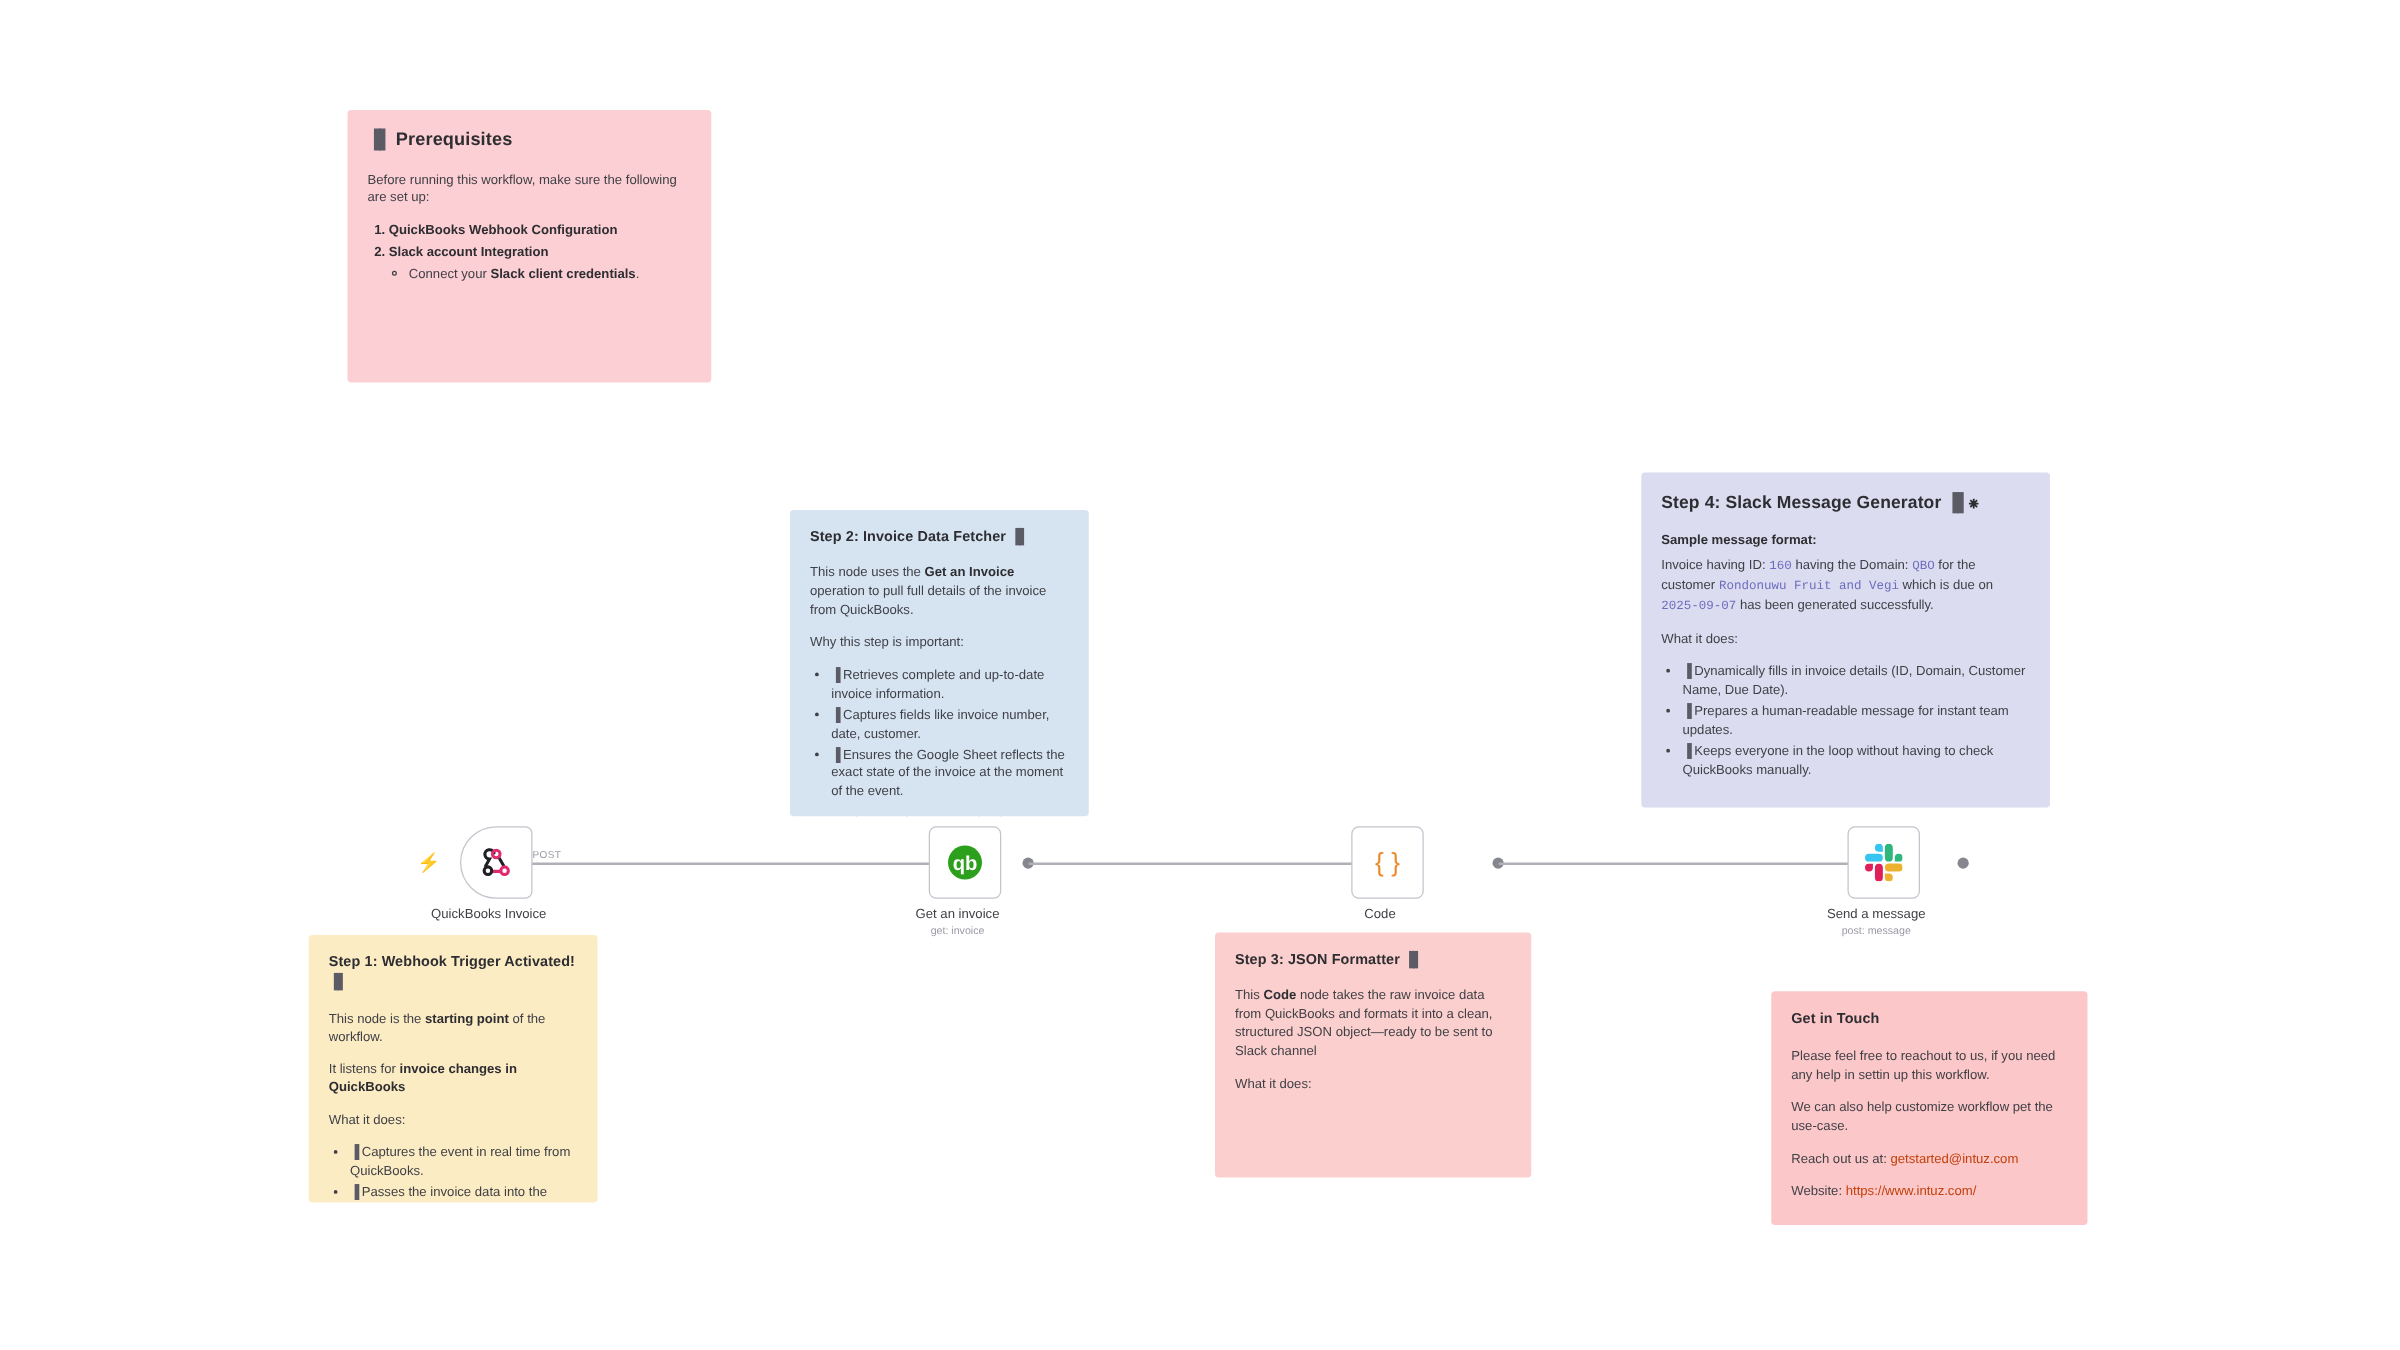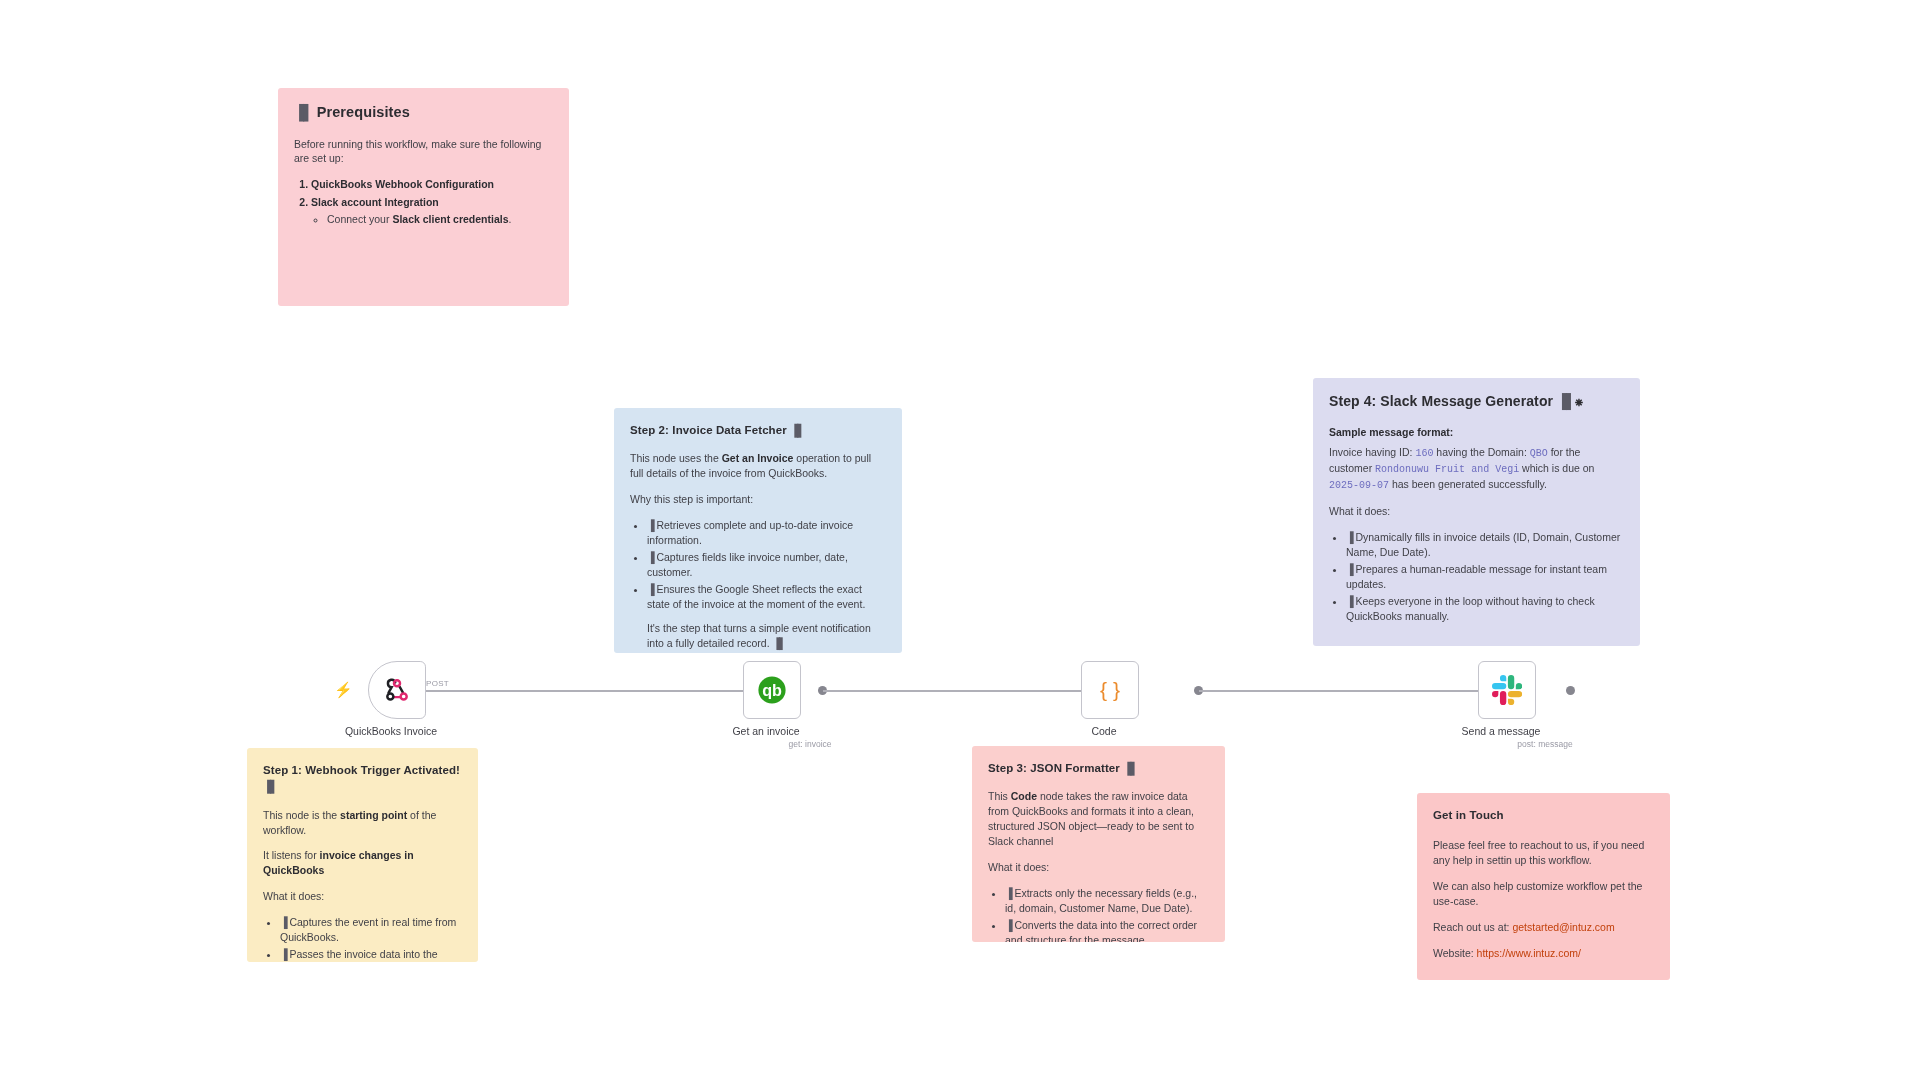--- a/index.html
+++ b/index.html
@@ -75,21 +75,21 @@
   .node-label {
     position: absolute; top: 64px; left: 50%;
     transform: translateX(-50%);
     white-space: nowrap;
     font-size: 10.5px; color: #3f3f46; text-align: center;
   }
   .node-sub {
     position: absolute; top: 78px; left: 50%;
     transform: translateX(-50%);
     white-space: nowrap;
-    font-size: 8.5px; color: #9a9aa5;  margin-left: 44px;
+    font-size: 8.5px; color: #9a9aa5; 
   }
 
   
   .conn-line {
     position: absolute; height: 1.5px; background: #b0b0b8; top: 0;
   }
   .dot {
     position: absolute; width: 9px; height: 9px; border-radius: 50%;
     background: #86868f; top: -4px;
   }
@@ -133,21 +133,21 @@
       <li>
         <span>Slack account Integration</span>
         <ul>
           <li>Connect your <b>Slack client credentials</b>.</li>
         </ul>
       </li>
     </ol>
 
   </div>
 
-  <div class="note note-blue" style="left:614px; top:408px; width:288px; height:245px;">
+  <div class="note note-blue" style="left:632px; top:408px; width:239px; height:245px;">
     <div class="note-title" style="font-size:11.5px; margin-bottom:13px;">
       <span>Step 2: Invoice Data Fetcher</span>
       <span class="emoji">▐▌</span>
     </div>
     <p>
       <span>This node uses the </span><b>Get an Invoice</b><span> operation to pull full details of the invoice from QuickBooks.</span>
     </p>
     <p>Why this step is important:</p>
     <ul>
       <li><span class="emoji">▐</span> <span>Retrieves complete and up-to-date invoice information.</span></li>
@@ -201,25 +201,20 @@
 
   <div class="note note-red" style="left:972px; top:746px; width:253px; height:196px;">
     <div class="note-title" style="font-size:11.5px; margin-bottom:13px;">
       <span>Step 3: JSON Formatter</span>
       <span class="emoji">▐▌</span>
     </div>
     <p>
       <span>This </span><b>Code</b><span> node takes the raw invoice data from QuickBooks and formats it into a clean, structured JSON object—ready to be sent to Slack channel</span>
     </p>
     <p>What it does:</p>
-    <ul>
-      <li><span class="emoji">▐</span> <span>Extracts only the necessary fields (e.g., id, domain, Customer Name, Due Date).</span></li>
-      <li><span class="emoji">▐</span> <span>Converts the data into the correct order and structure for the message.</span></li>
-
-    </ul>
   </div>
 
   <div class="note note-rose" style="left:1417px; top:793px; width:253px; height:187px;">
     <div class="note-title" style="font-size:11.5px; margin-bottom:15px;">Get in Touch</div>
     <p>Please feel free to reachout to us, if you need any help in settin up this workflow.</p>
     <p>We can also help customize workflow pet the use-case.</p>
     <p>
       <span>Reach out us at: </span><a href="#">getstarted@intuz.com</a>
     </p>
     <p>

